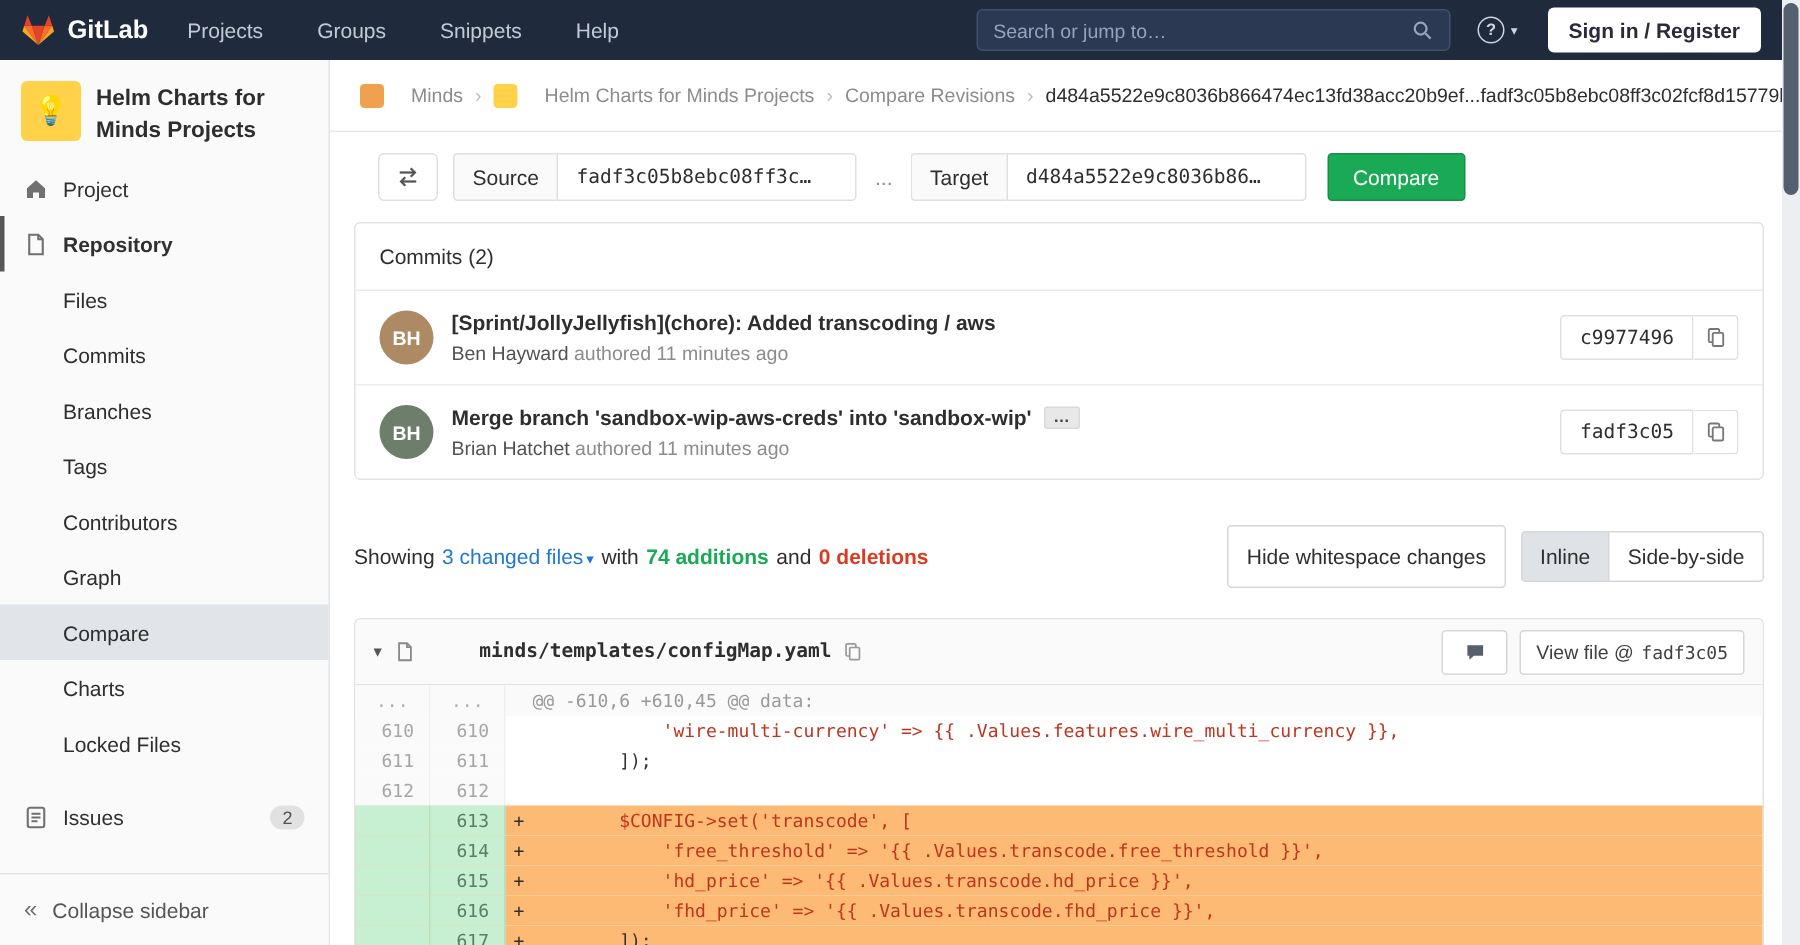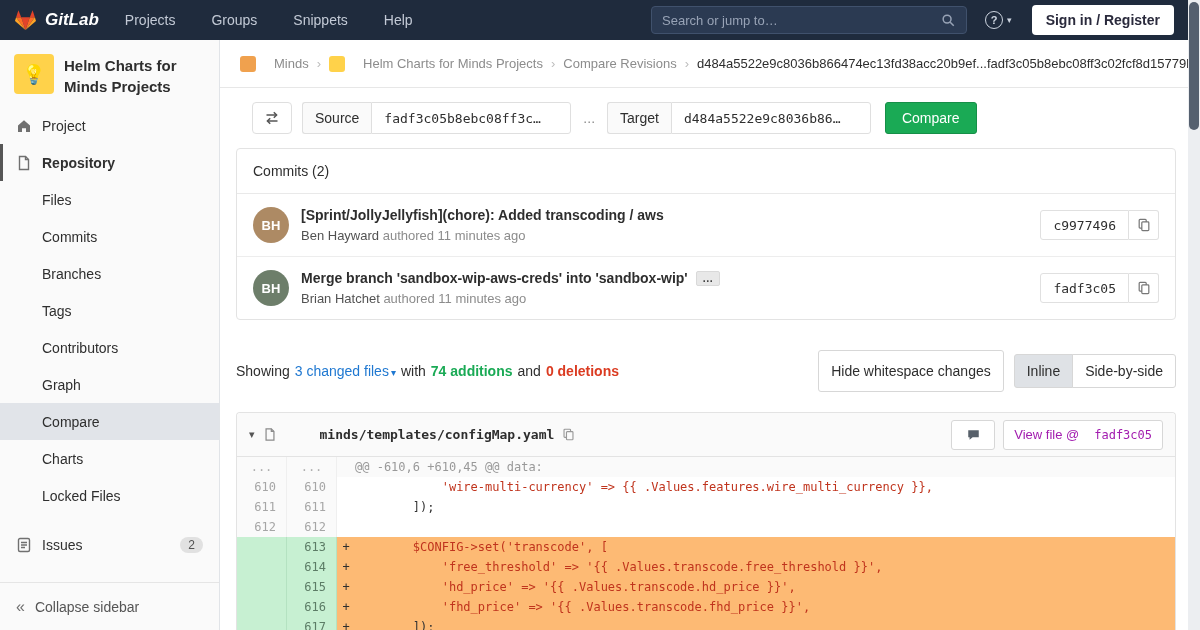--- a/index.html
+++ b/index.html
@@ -3,21 +3,21 @@
 <meta charset="utf-8">
 <style>
   * { box-sizing: border-box; margin: 0; padding: 0; }
   html,body { width:1200px; height:630px; overflow:hidden; }
   body { font-family:"Liberation Sans", sans-serif; background:#fff; position:relative; color:#2e2e2e; }
   .mono { font-family:"DejaVu Sans Mono", monospace; }
 
   
   .navbar { position:absolute; top:0; left:0; width:1188px; height:40px; background:#1f2b3d;
             display:flex; align-items:center; padding:0 14px; }
-  .brand { display:flex; align-items:center; gap:8px; margin-right:26px; cursor:pointer;font-style:italic; }
+  .brand { display:flex; align-items:center; gap:8px; margin-right:26px; cursor:pointer; }
   .brand-name { color:#fff; font-weight:700; font-size:17px; }
   .nav-links { display:flex; gap:36px; }
   .nav-link { color:#c3cad6; font-size:14px; cursor:pointer; }
   .nav-spacer { flex:1; }
   .search { width:316px; height:28px; background:#2b3a52; border:1px solid #40516c; border-radius:4px;
             display:flex; align-items:center; padding:0 10px; color:#98a3b6; }
   .search input { flex:1; background:transparent; border:none; outline:none; color:#d4dae3; font-size:13px;
                   font-family:"Liberation Sans", sans-serif; }
   .search input::placeholder { color:#98a3b6; }
   .help-wrap { display:flex; align-items:center; gap:4px; margin:0 20px 0 18px; color:#cdd5e0; cursor:pointer; }
@@ -118,21 +118,21 @@
   .diff-panel { border:1px solid #e3e3e3; border-radius:4px 4px 0 0; margin-top:20px; border-bottom:none; }
   .diff-head { height:44px; background:#fafafa; border-bottom:1px solid #e3e3e3; display:flex; align-items:center;
                padding:0 12px; gap:8px; border-radius:4px 4px 0 0; }
   .caret-dn { font-size:11px; color:#555; cursor:pointer; }
   .file-path { font-family:"DejaVu Sans Mono", monospace; font-size:13px; font-weight:700; color:#2e2e2e;margin-left:35px; }
   .head-copy { color:#999; display:flex; cursor:pointer; }
   .diff-actions { margin-left:auto; display:flex; gap:8px; align-items:center; }
   .comment-btn { width:44px; height:30px; border:1px solid #d7d7d7; border-radius:3px; background:#fff;
                  display:flex; align-items:center; justify-content:center; color:#57606a; cursor:pointer; }
   .view-file-btn { height:30px; border:1px solid #d7d7d7; border-radius:3px; background:#fff; padding:0 10px;
-                   font-size:13px; color:#a21caf; display:flex; align-items:center; gap:15px; cursor:pointer;
+                   font-size:13px; color:#404040; display:flex; align-items:center; gap:5px; cursor:pointer;
                    font-family:"Liberation Sans", sans-serif; }
   .view-file-btn .mono { font-size:12px; }
 
   .diff-table { font-family:"DejaVu Sans Mono", monospace; font-size:12px; line-height:20px; }
   .drow { display:flex; height:20px; }
   .dnum { width:50px; flex:none; text-align:right; padding-right:10px; color:#a6a6a6; background:#fafafa;
           border-right:1px solid #efefef; cursor:pointer; }
   .dsign { width:18px; flex:none; text-align:center; color:#2e2e2e; }
   .dtext { white-space:pre; flex:1; overflow:hidden; }
   .drow.hunk .dnum { text-align:center; padding-right:0; color:#b0b0b0; }

